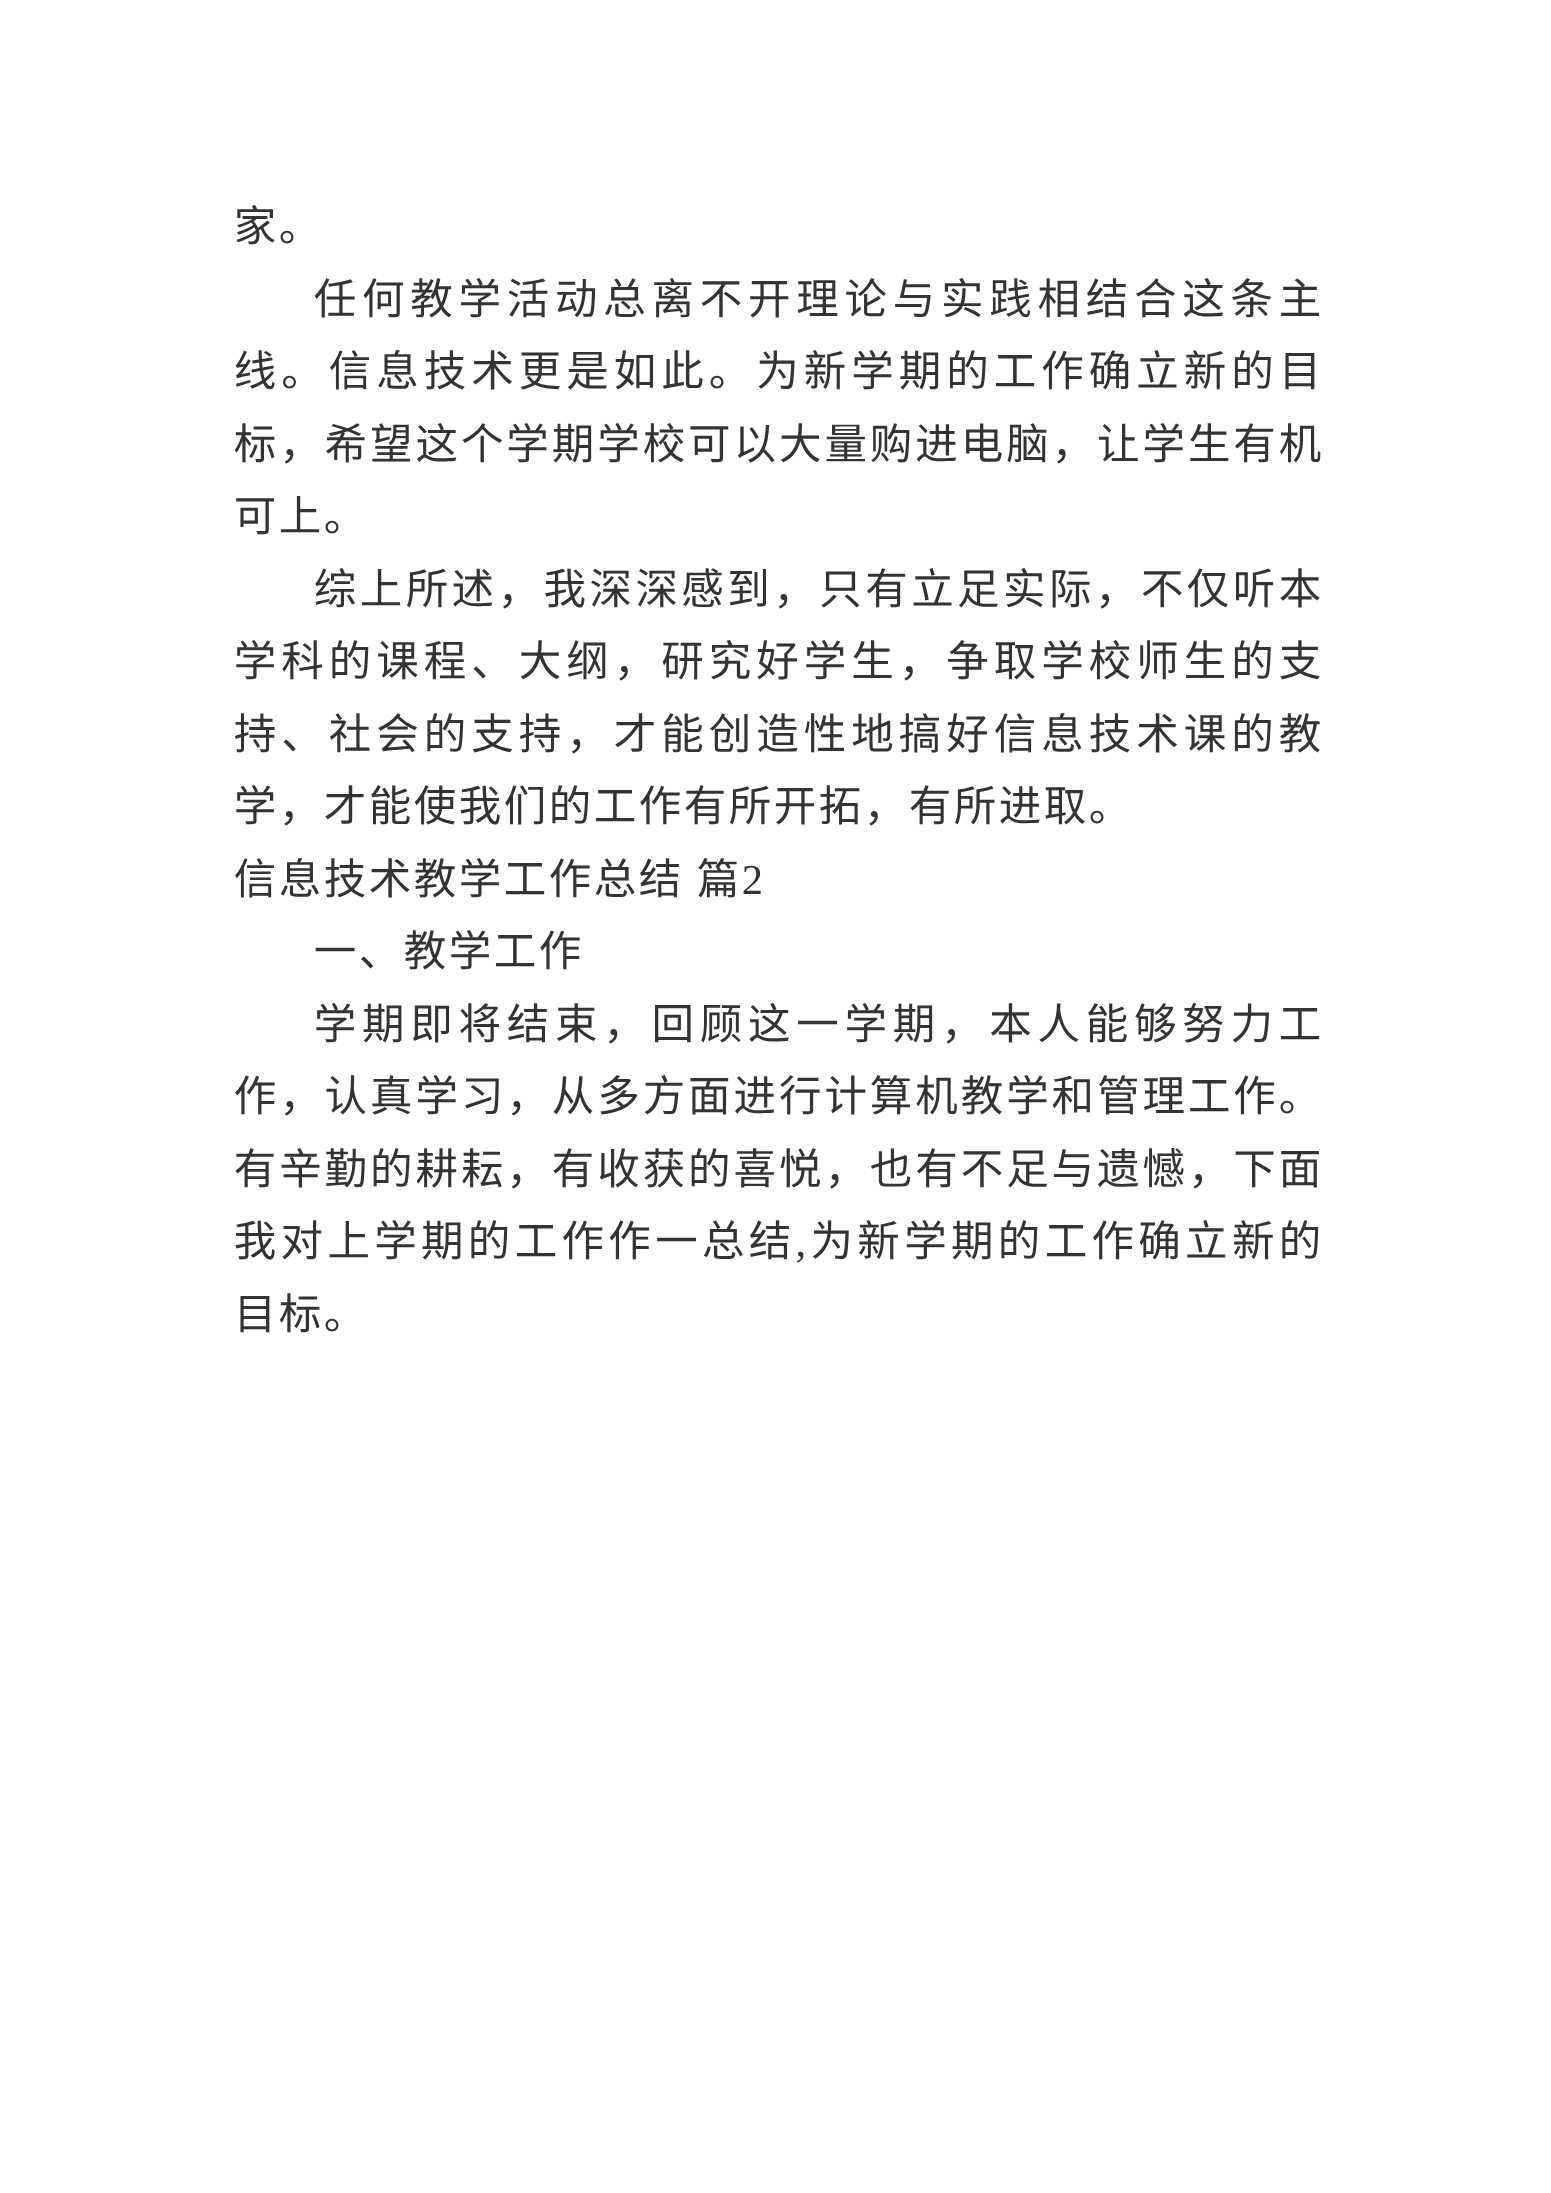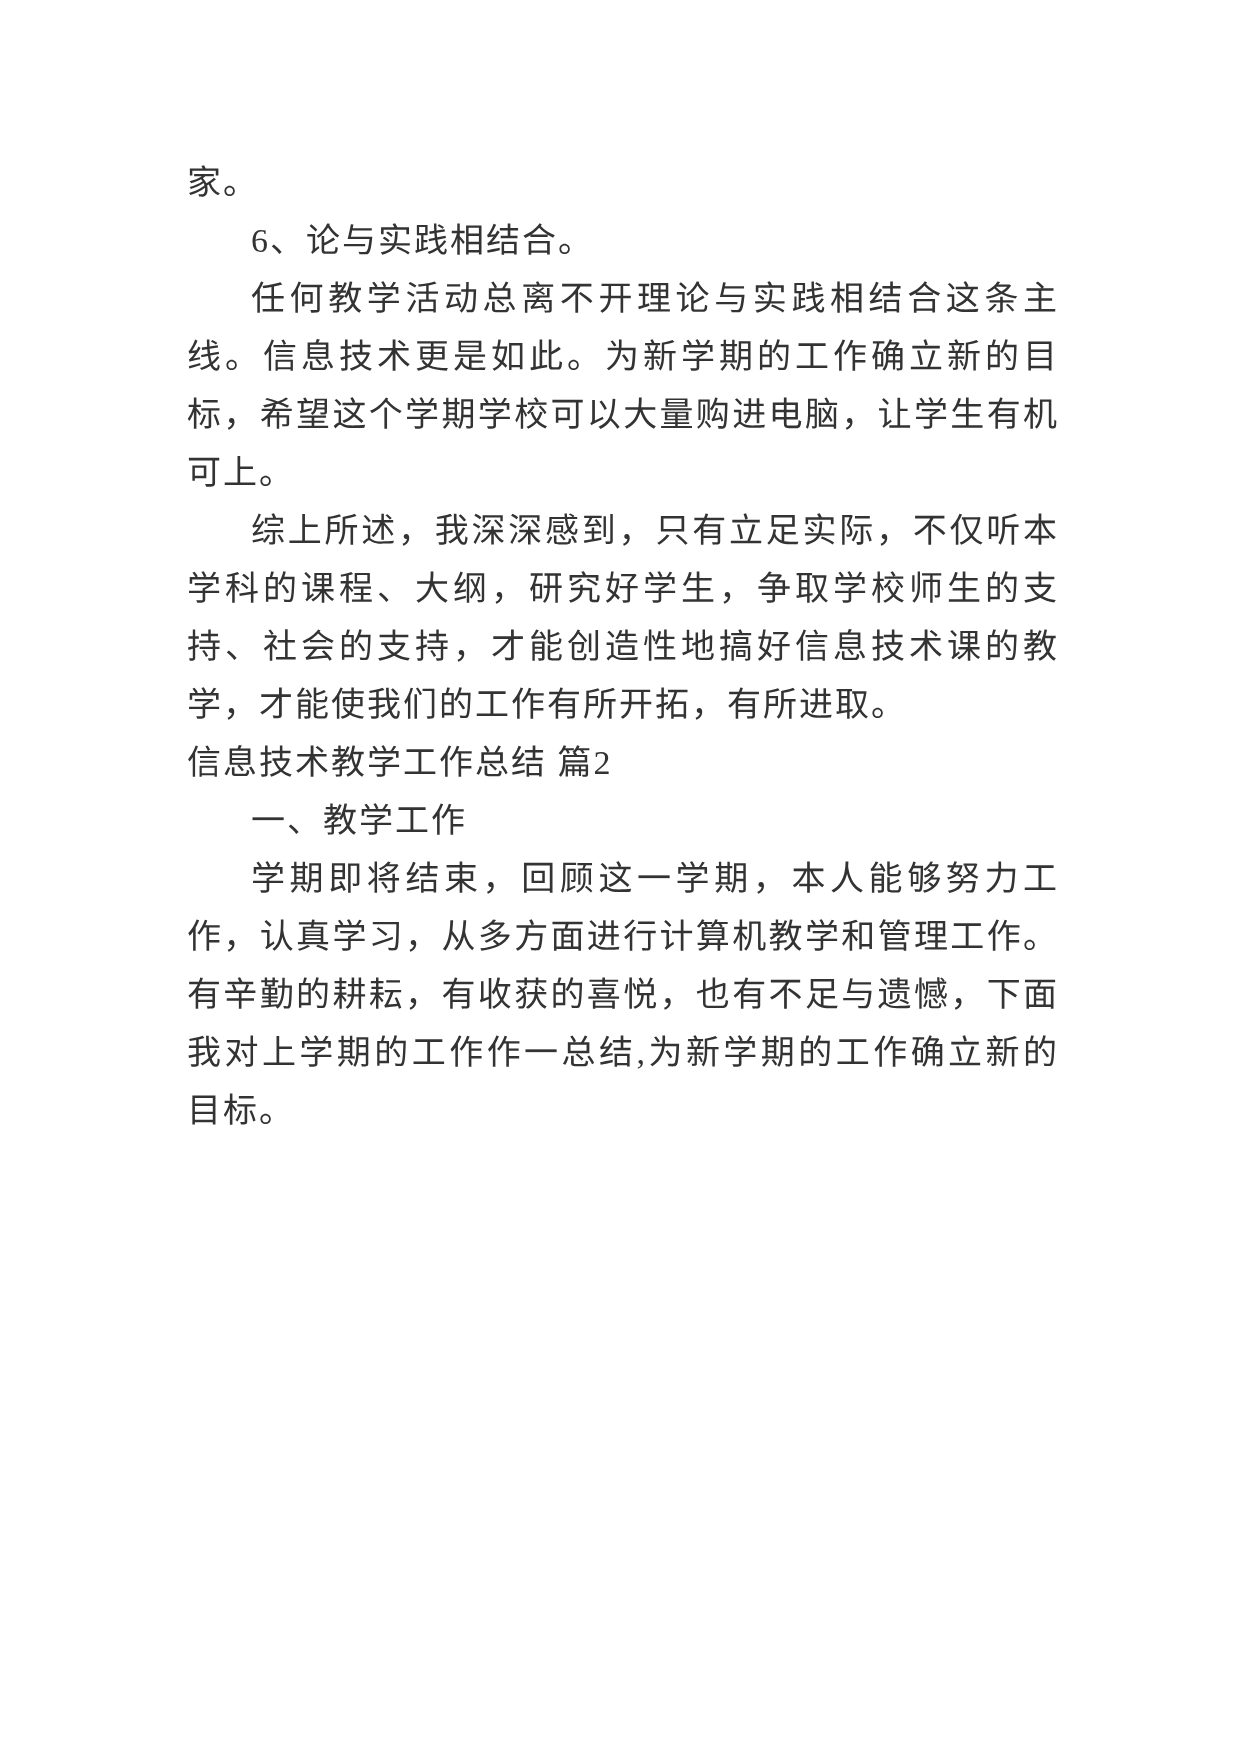--- a/index.html
+++ b/index.html
@@ -45,20 +45,19 @@
     text-indent: 0;
   }
 </style>
 </head>
 <body>
 
 <div class="page">
   <div class="doc-body">
 
   <p class="para continuation" style="color: rgb(51, 51, 51);">家。</p>
-      <p class="para indent" style="color: rgb(51, 51, 51);">6、论与实践相结合。</p>
       <p class="para indent" style="color: rgb(51, 51, 51);">任何教学活动总离不开理论与实践相结合这条主线。信息技术更是如此。为新学期的工作确立新的目标，希望这个学期学校可以大量购进电脑，让学生有机可上。</p>
       <p class="para indent" style="color: rgb(51, 51, 51);">综上所述，我深深感到，只有立足实际，不仅听本学科的课程、大纲，研究好学生，争取学校师生的支持、社会的支持，才能创造性地搞好信息技术课的教学，才能使我们的工作有所开拓，有所进取。</p>
       <p class="para flush" style="color: rgb(51, 51, 51);">信息技术教学工作总结 篇2</p>
       <p class="para indent" style="color: rgb(51, 51, 51);">一、教学工作</p>
       <p class="para indent" style="color: rgb(51, 51, 51);">学期即将结束，回顾这一学期，本人能够努力工作，认真学习，从多方面进行计算机教学和管理工作。有辛勤的耕耘，有收获的喜悦，也有不足与遗憾，下面我对上学期的工作作一总结,为新学期的工作确立新的目标。</p>
     </div>
 </div>
 
 </body></html>

